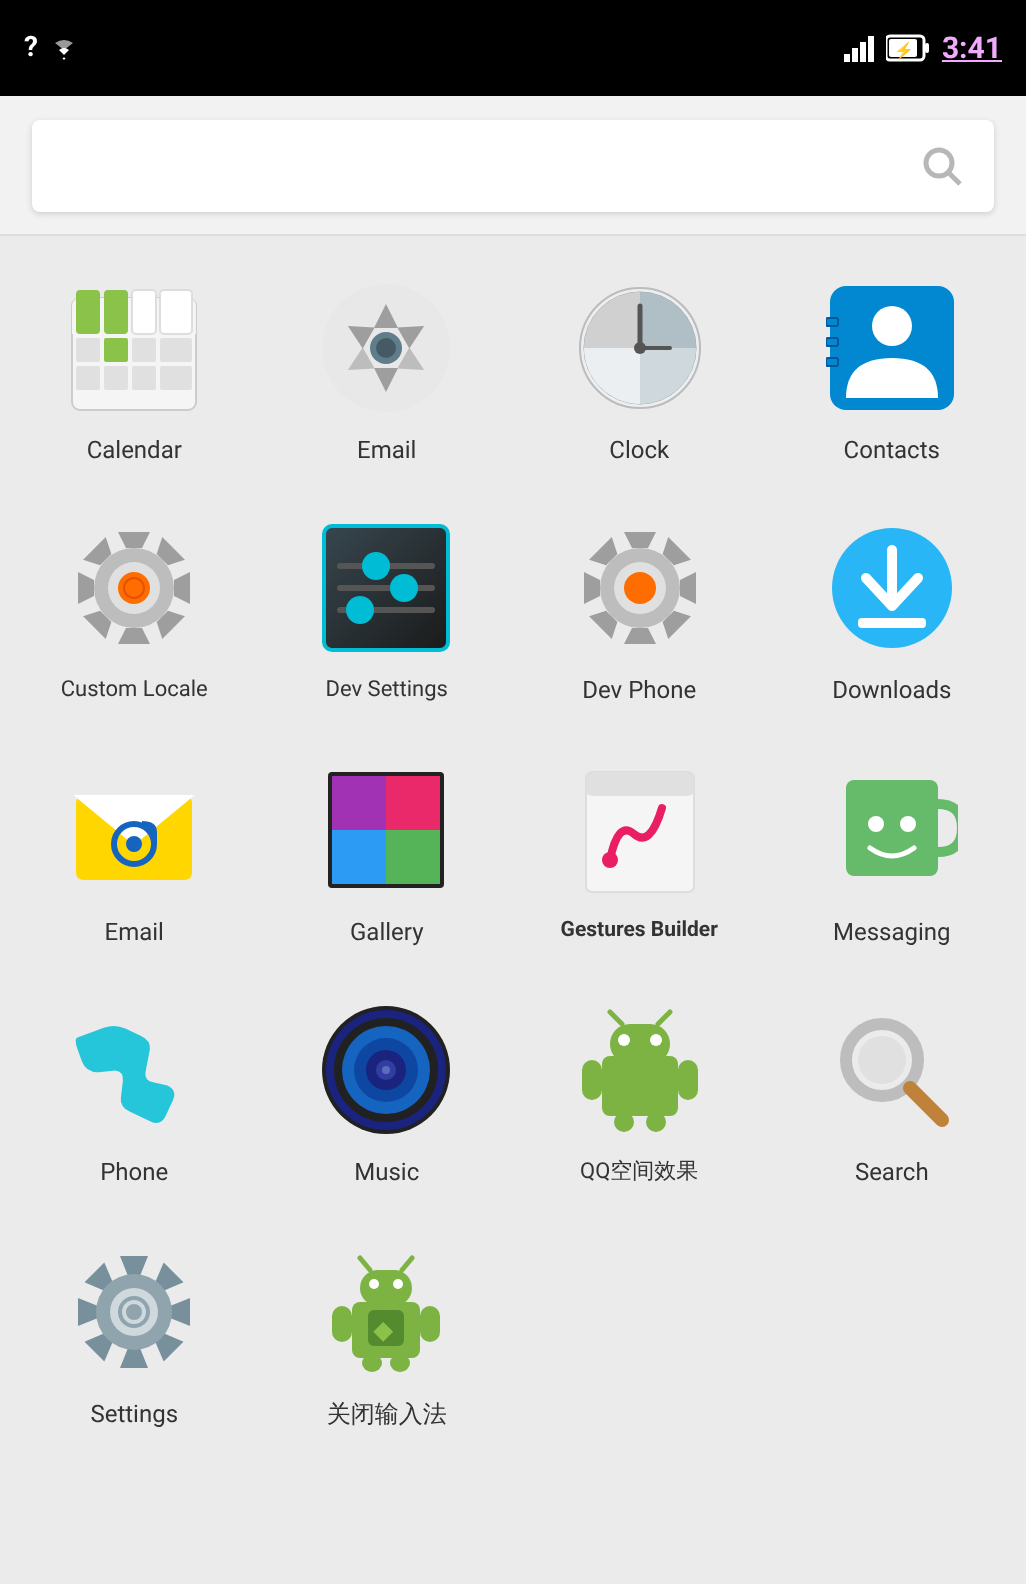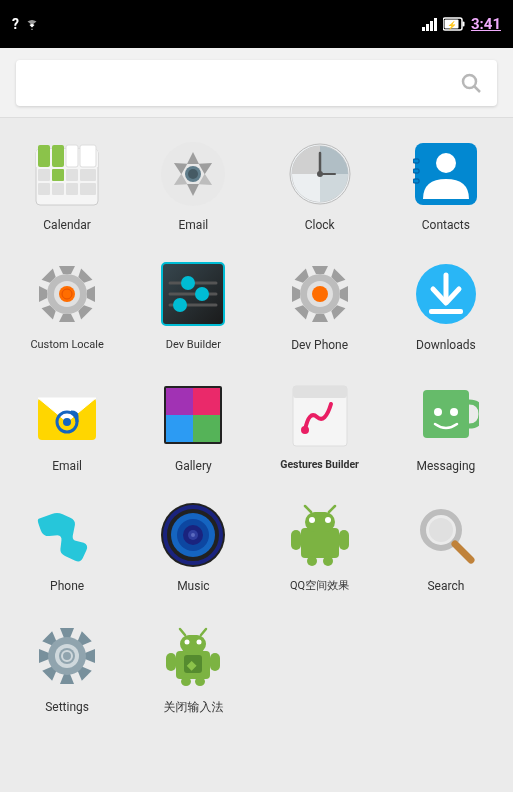--- a/index.html
+++ b/index.html
@@ -283,21 +283,21 @@
             </defs>
 
             <line x1="10" y1="22" x2="56" y2="22" stroke="#555" stroke-width="3" stroke-linecap="round"></line>
             <circle cx="28" cy="22" r="7" fill="#00bcd4"></circle>
             <line x1="10" y1="33" x2="56" y2="33" stroke="#555" stroke-width="3" stroke-linecap="round"></line>
             <circle cx="42" cy="33" r="7" fill="#00bcd4"></circle>
             <line x1="10" y1="44" x2="56" y2="44" stroke="#555" stroke-width="3" stroke-linecap="round"></line>
             <circle cx="20" cy="44" r="7" fill="#00bcd4"></circle>
           </svg>
         </div>
-        <span class="app-label" style="font-size:11px;">Dev Builder</span>
+        <span class="app-label" style="font-size:11px;">Dev Settings</span>
       </div>
 
       <div class="app-item">
         <div class="app-icon-wrapper">
           <svg width="66" height="66" viewBox="0 0 66 66">
             <g transform="translate(33,33)">
               <path d="M-8,-28 L-4,-20 L4,-20 L8,-28 Z" fill="#9e9e9e"></path>
               <path d="M-8,-28 L-4,-20 L4,-20 L8,-28 Z" fill="#9e9e9e" transform="rotate(45)"></path>
               <path d="M-8,-28 L-4,-20 L4,-20 L8,-28 Z" fill="#9e9e9e" transform="rotate(90)"></path>
               <path d="M-8,-28 L-4,-20 L4,-20 L8,-28 Z" fill="#9e9e9e" transform="rotate(135)"></path>

